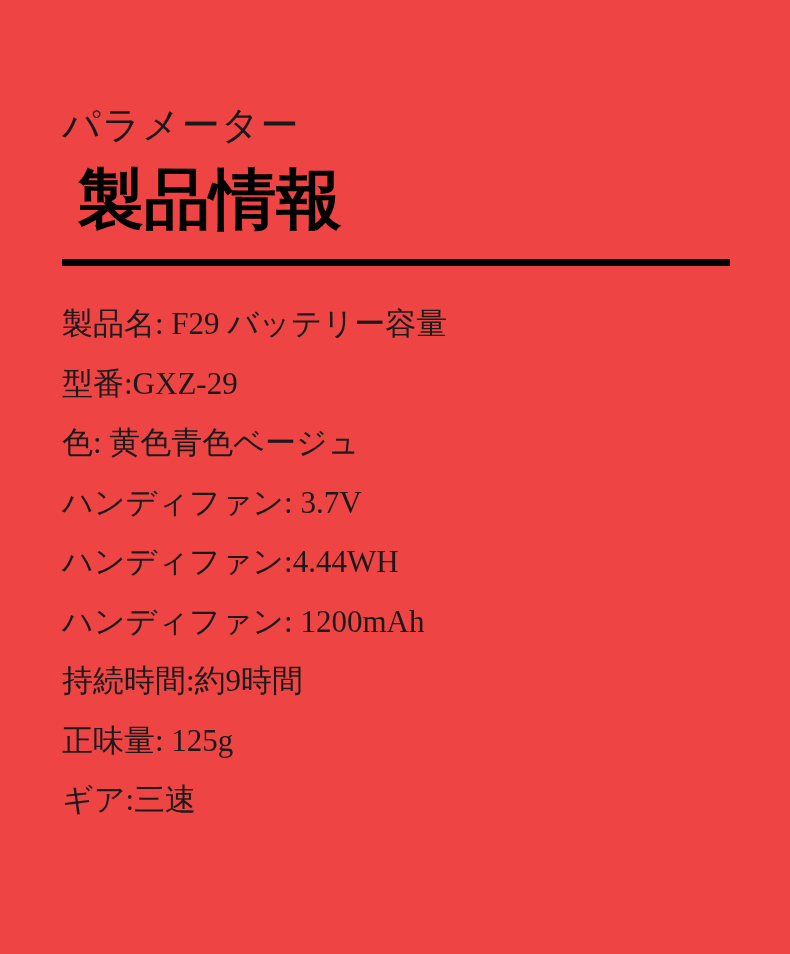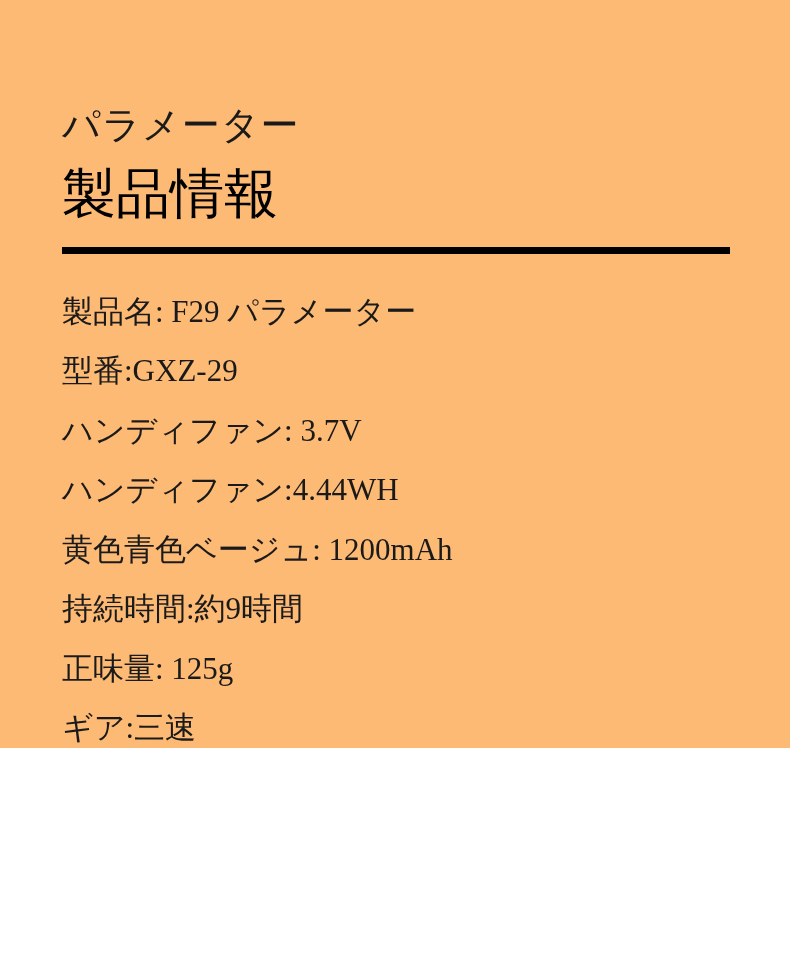--- a/index.html
+++ b/index.html
@@ -10,42 +10,42 @@
     width: 790px;
     height: 954px;
     background: #ffffff;
     font-family: "Liberation Serif", "DejaVu Serif", serif;
     color: #111111;
     overflow: hidden;
   }
   .page {
     box-sizing: border-box;
     width: 790px;
-    height: 748px;
+    height: 954px;
     padding: 104px 60px 0 62px;
-    background: #fdba74;
+    background: #ef4444;
   }
   .eyebrow {
     font-family: "Liberation Serif", "DejaVu Serif", serif;
     font-size: 38px;
     line-height: 1.15;
     letter-spacing: 1px;
     color: #1a1a1a;
     font-weight: 400;
     margin: 0 0 18px 0;
     white-space: nowrap;
   }
   .title {
     font-family: "DejaVu Sans", "Liberation Sans", sans-serif;
-    font-size: 54px;
+    font-size: 66px;
     line-height: 1.02;
-    font-weight: 400;
+    font-weight: 700;
     color: #000000;
     letter-spacing: 0px;
-    margin: 0 0 26px 0;
+    margin: 0 0 26px 16px;
     white-space: nowrap;
   }
   .rule {
     height: 7px;
     background: #000000;
     width: 668px;
     margin: 0 0 28px 0;
   }
   .spec-list {
     list-style: none;
@@ -66,23 +66,24 @@
 
 <div class="page">
 
   <div class="eyebrow">パラメーター</div>
 
   <h1 class="title">製品情報</h1>
 
   <div class="rule"></div>
 
   <ul class="spec-list">
-    <li class="spec-item">製品名: F29 パラメーター</li>
+    <li class="spec-item">製品名: F29 バッテリー容量</li>
     <li class="spec-item">型番:GXZ-29</li>
+    <li class="spec-item">色: 黄色青色ベージュ</li>
     <li class="spec-item">ハンディファン: 3.7V</li>
     <li class="spec-item">ハンディファン:4.44WH</li>
-    <li class="spec-item">黄色青色ベージュ: 1200mAh</li>
+    <li class="spec-item">ハンディファン: 1200mAh</li>
     <li class="spec-item">持続時間:約9時間</li>
     <li class="spec-item">正味量: 125g</li>
     <li class="spec-item">ギア:三速</li>
   </ul>
 
 </div>
 
 </body></html>

